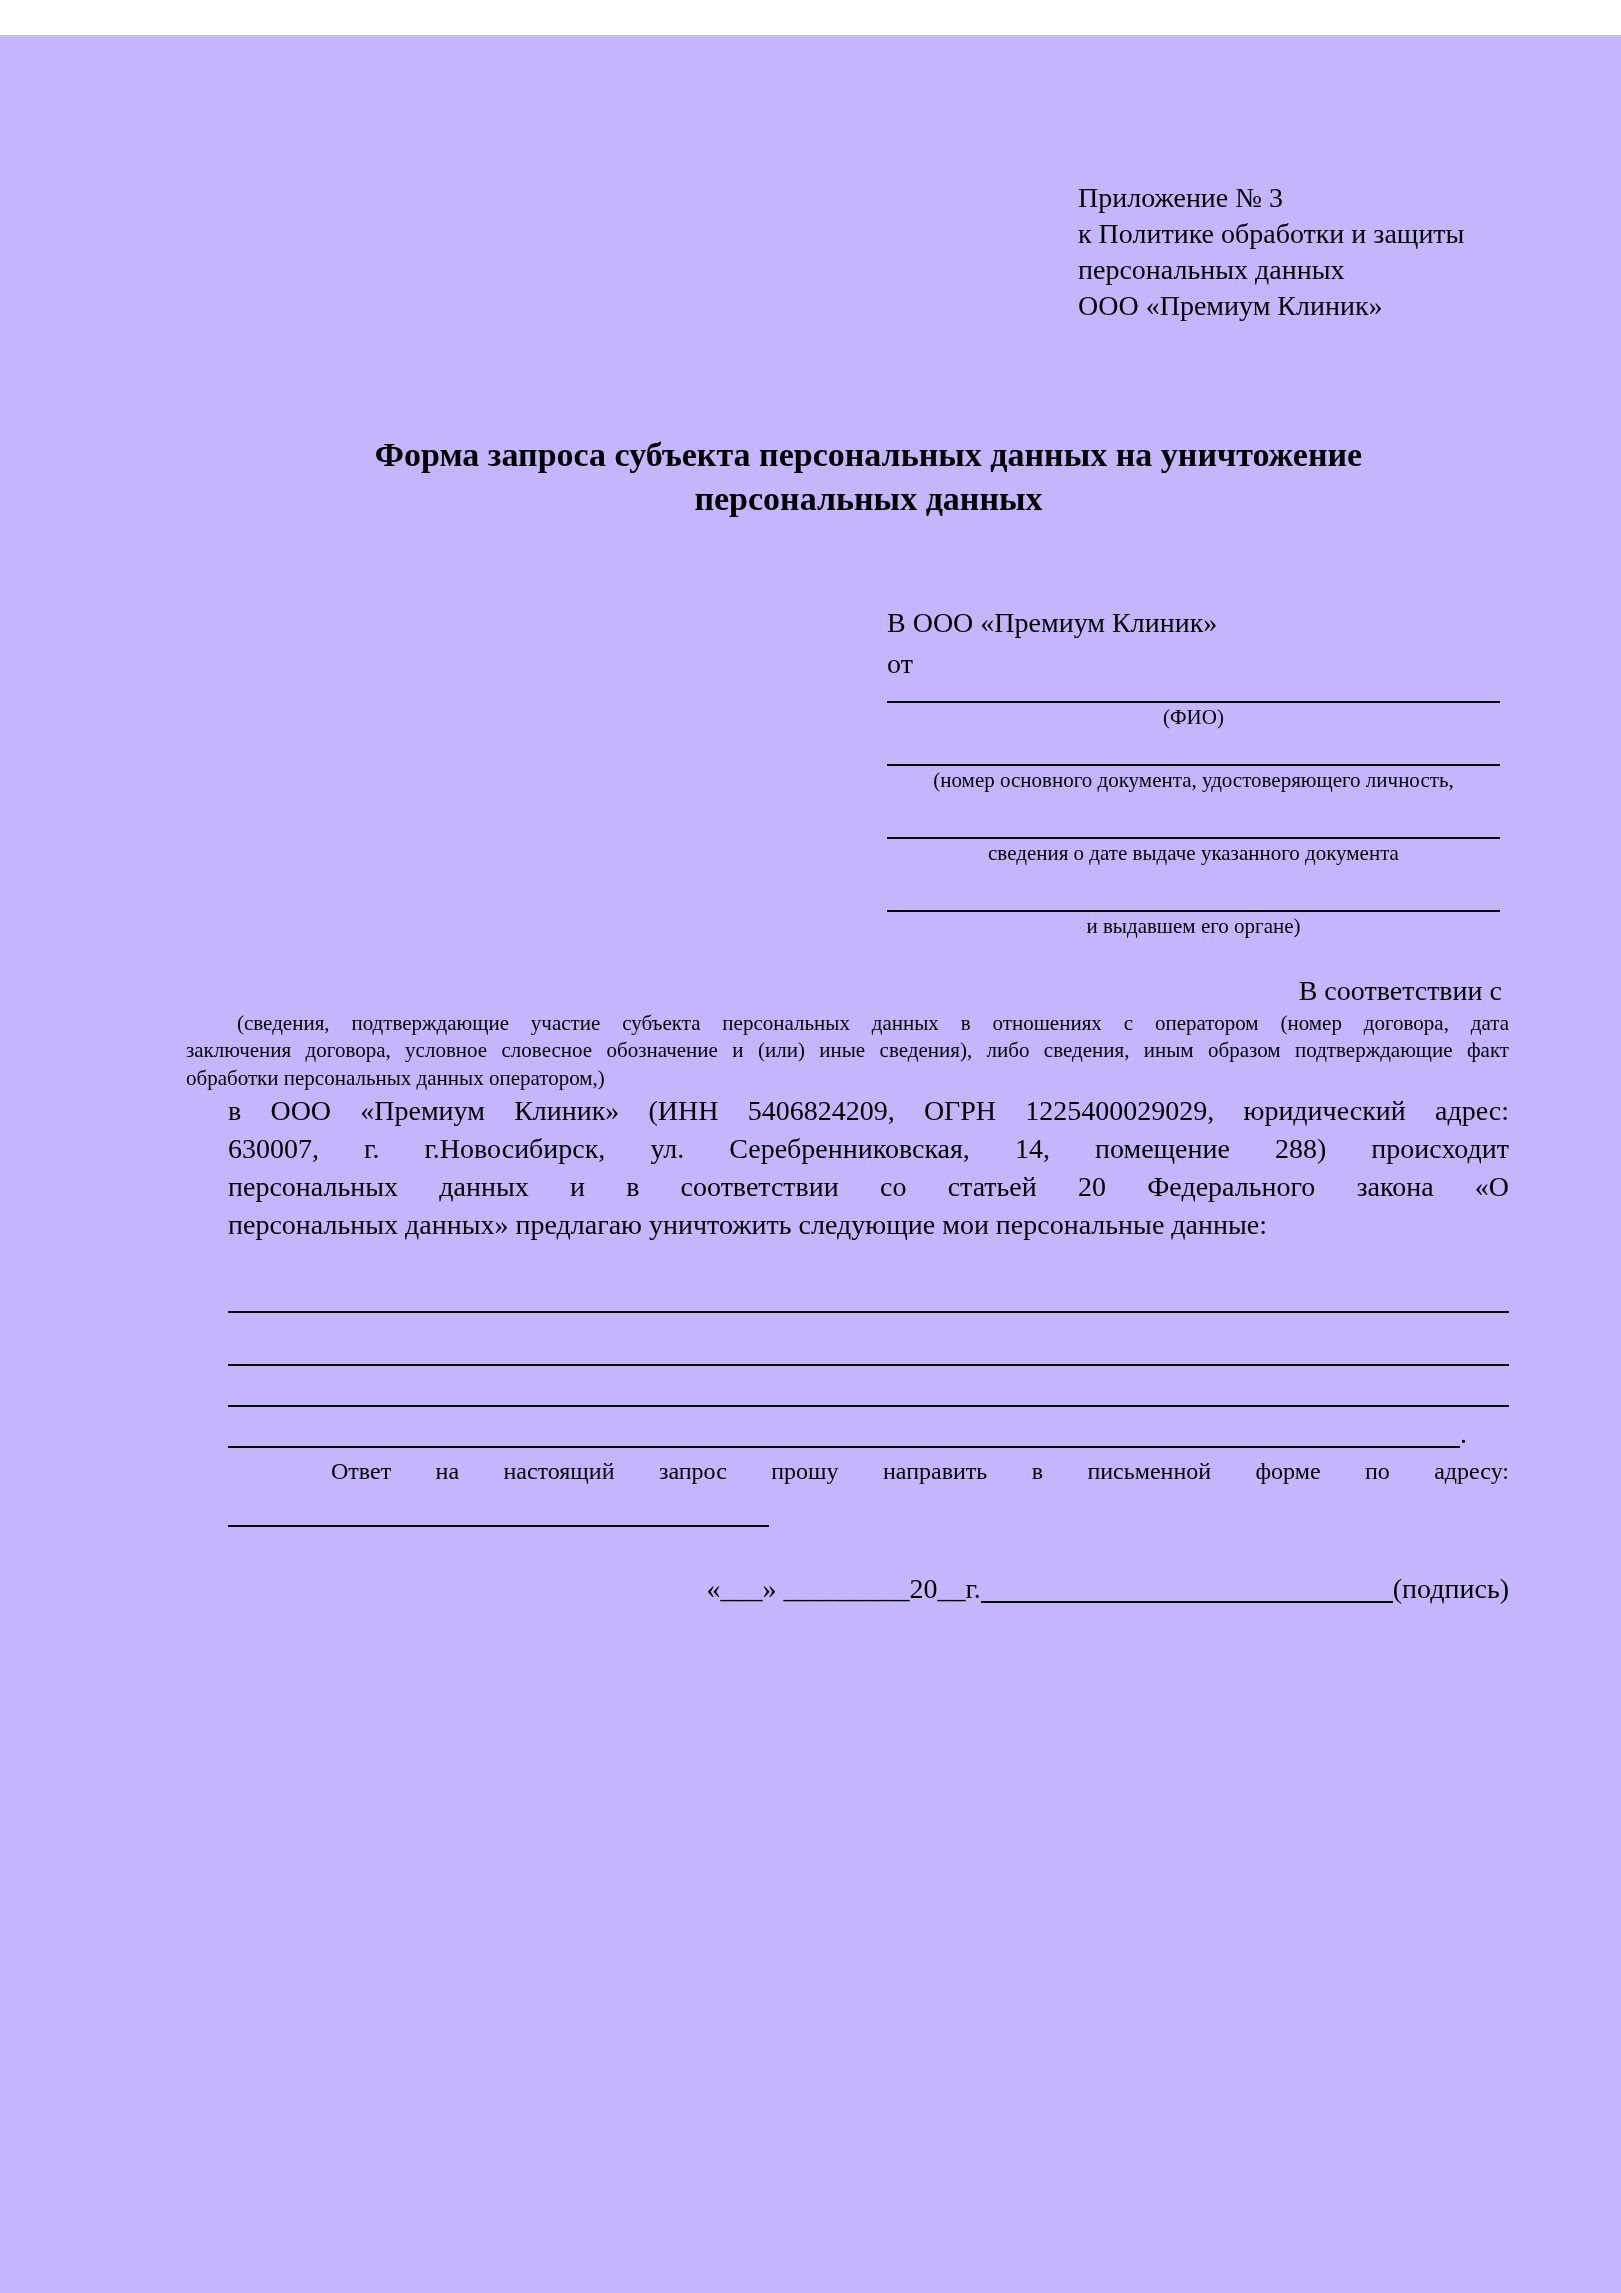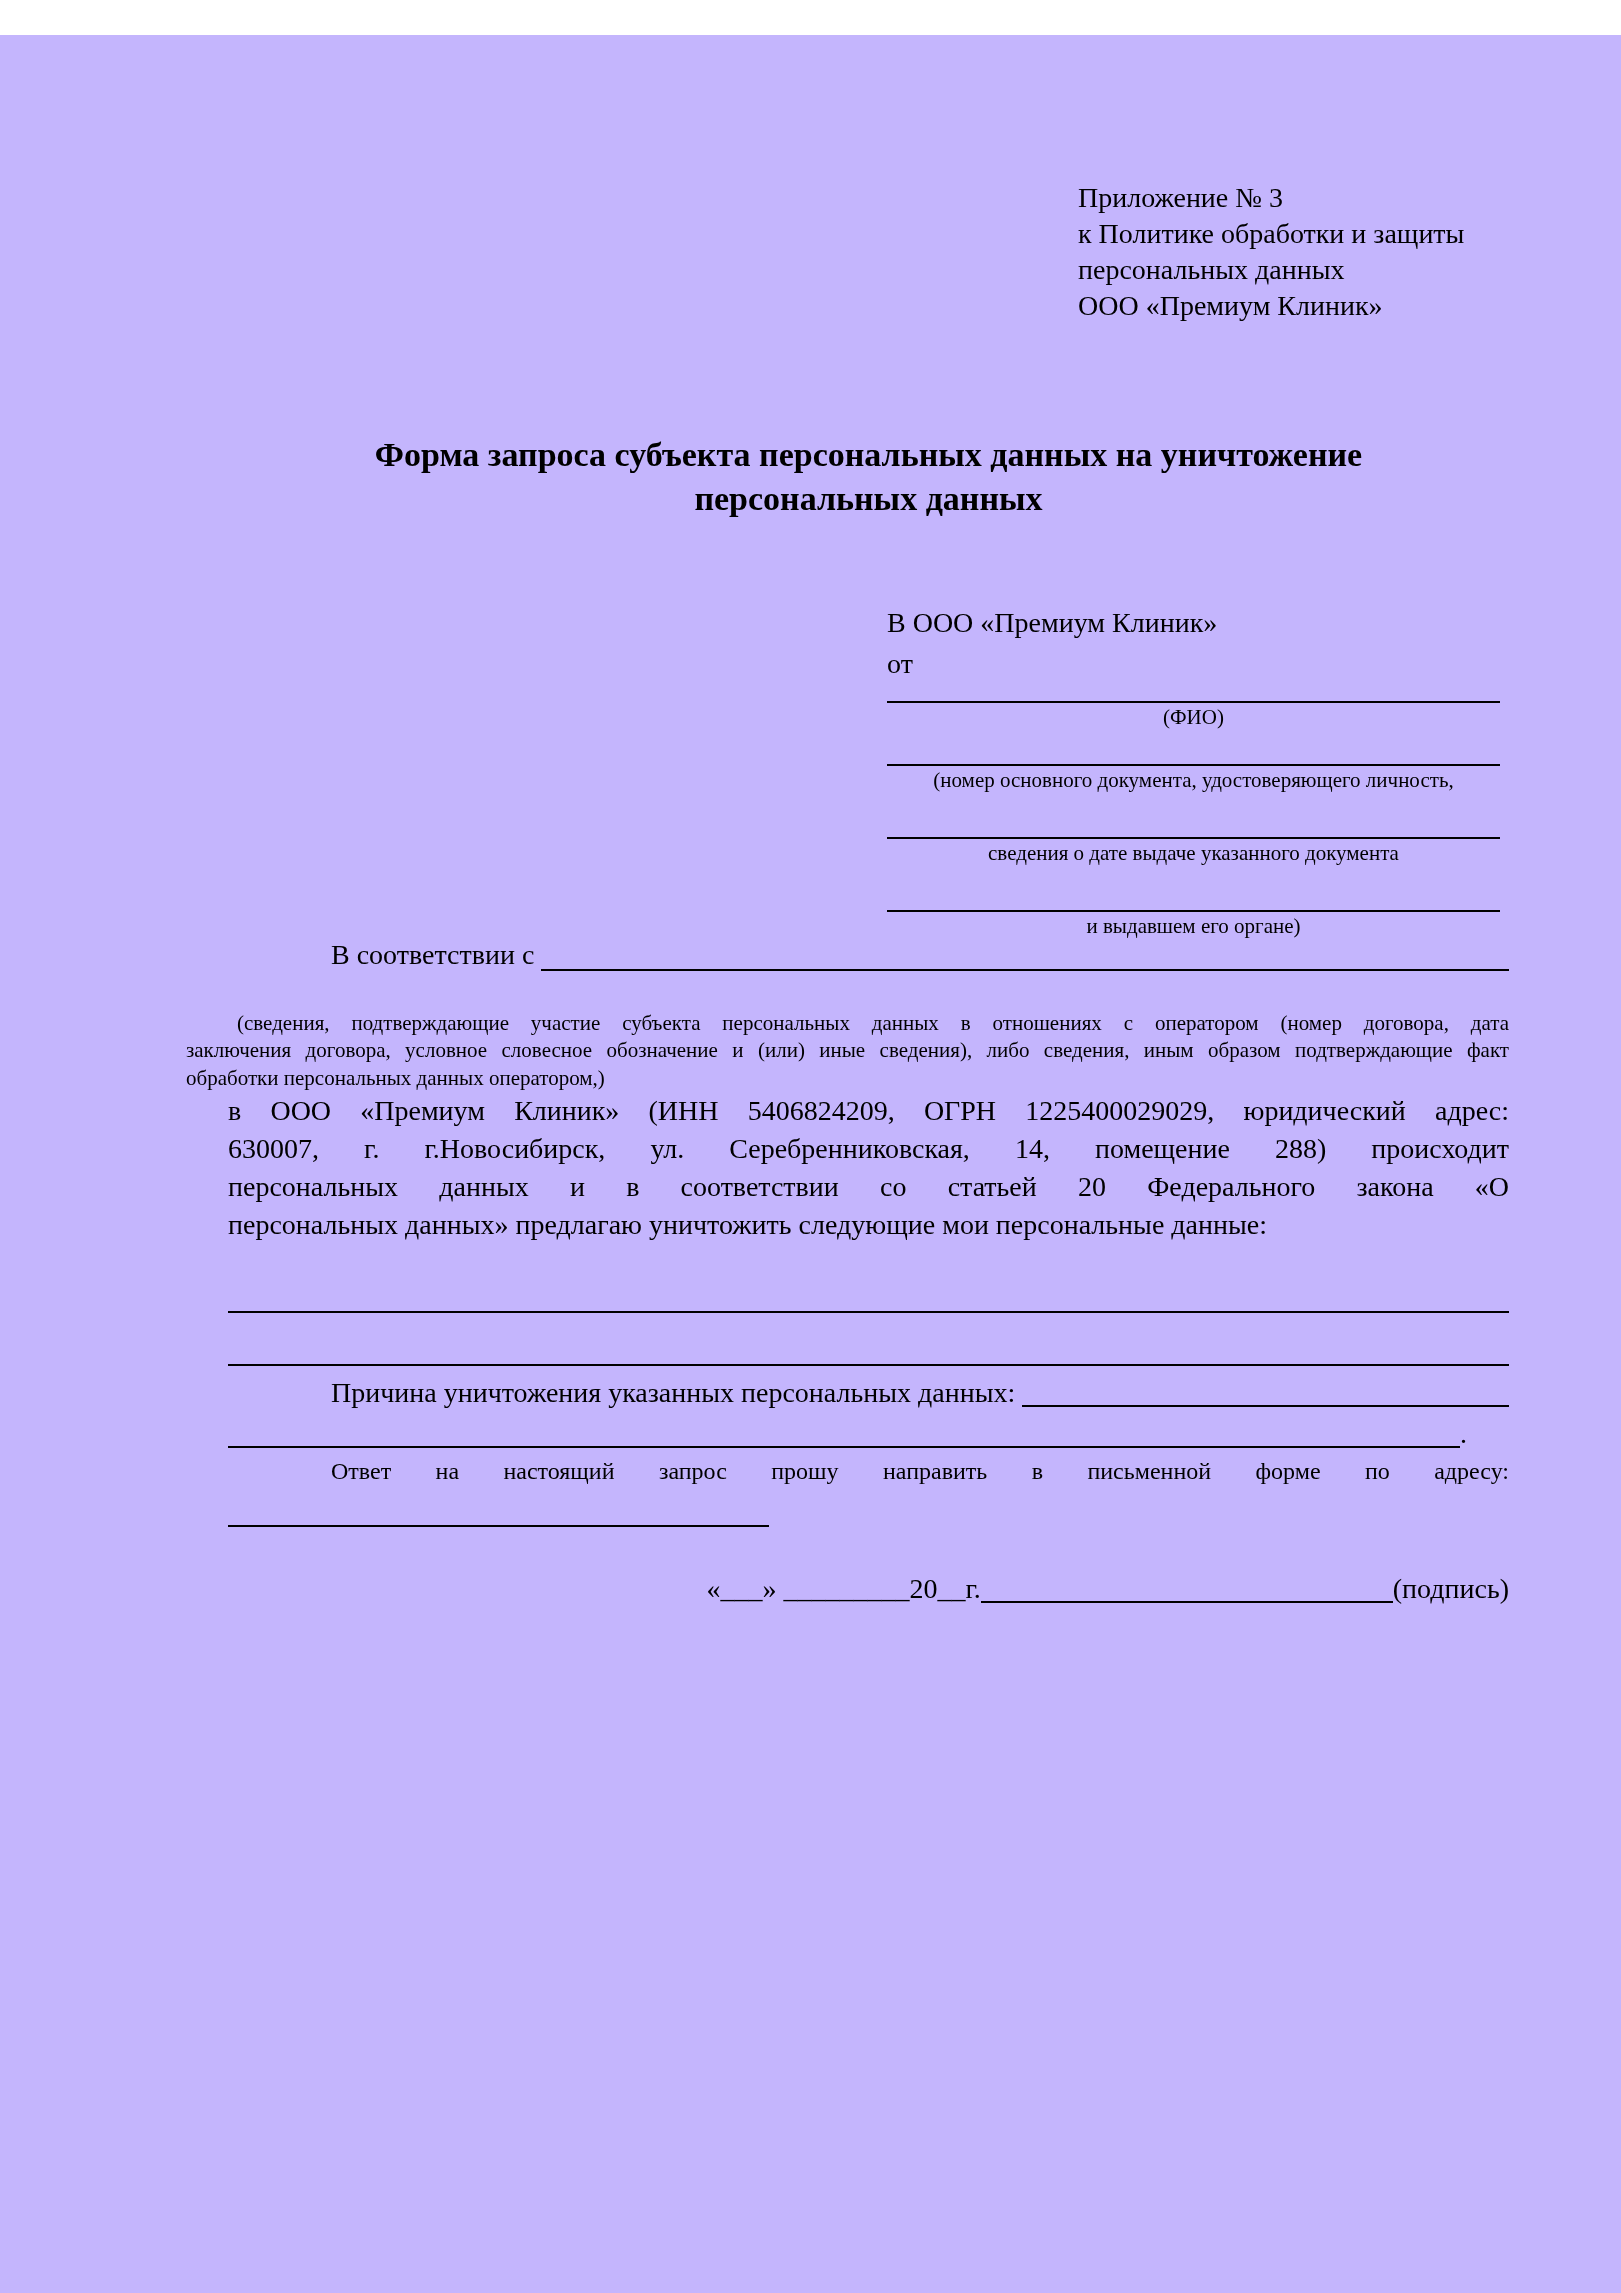--- a/index.html
+++ b/index.html
@@ -29,21 +29,21 @@
   .addressee { left: 887px; top: 567px; width: 613px; font-size: 28px; }
   .addr-line { line-height: 41px; }
   .f-blank { border-bottom: 2.9px solid #000; }
   .blank-fio   { height: 16.7px; }
   .blank-doc1  { height: 32px; }
   .blank-doc2  { height: 42px; }
   .blank-doc3  { height: 42px; }
   .f-caption { font-size: 21px; line-height: 29px; text-align: center; }
 
   
-  .accordance { left: 228px; width: 1281px; top: 899px; display: flex; font-size: 28px; line-height: 41px; }
+  .accordance { left: 228px; width: 1281px; top: 935px; display: flex; align-items: flex-end; font-size: 28px; line-height: 41px; flex-direction: column; }
   .indent-text { padding-left: 103px; white-space: pre; }
   .fill { flex: 1; border-bottom: 2.9px solid #000; height: 35px; margin-bottom: 5.9px; }
 
   
   .note { left: 186px; width: 1323px; top: 975px; font-size: 21px; line-height: 27.4px; }
   .note .first { text-indent: 51px; }
 
   
   .main-par { left: 228px; width: 1281px; top: 1057px; font-size: 28px; line-height: 38px; }
   .jline { text-align: justify; text-align-last: justify; }
@@ -112,21 +112,20 @@
     <div class="jline">в ООО «Премиум Клиник» (ИНН 5406824209, ОГРН 1225400029029, юридический адрес:</div>
     <div class="jline">630007, г. г.Новосибирск, ул. Серебренниковская, 14, помещение 288) происходит</div>
     <div class="jline">персональных данных и в соответствии со статьей 20 Федерального закона «О</div>
     <div>персональных данных» предлагаю уничтожить следующие мои персональные данные:</div>
   </div>
 
   <div class="abs blank-a"></div>
   <div class="abs blank-b"></div>
 
   <div class="abs reason">
-    <span class="indent-text">Причина уничтожения указанных персональных данных: </span>
     <span class="fill"></span>
   </div>
   <div class="abs reason-cont">
     <span class="long-blank"></span>
     <span>.</span>
   </div>
 
   <div class="abs response-1 jline">Ответ на настоящий запрос прошу направить в письменной форме по адресу:</div>
   <div class="abs response-2">
     <span class="addr-blank"></span>

